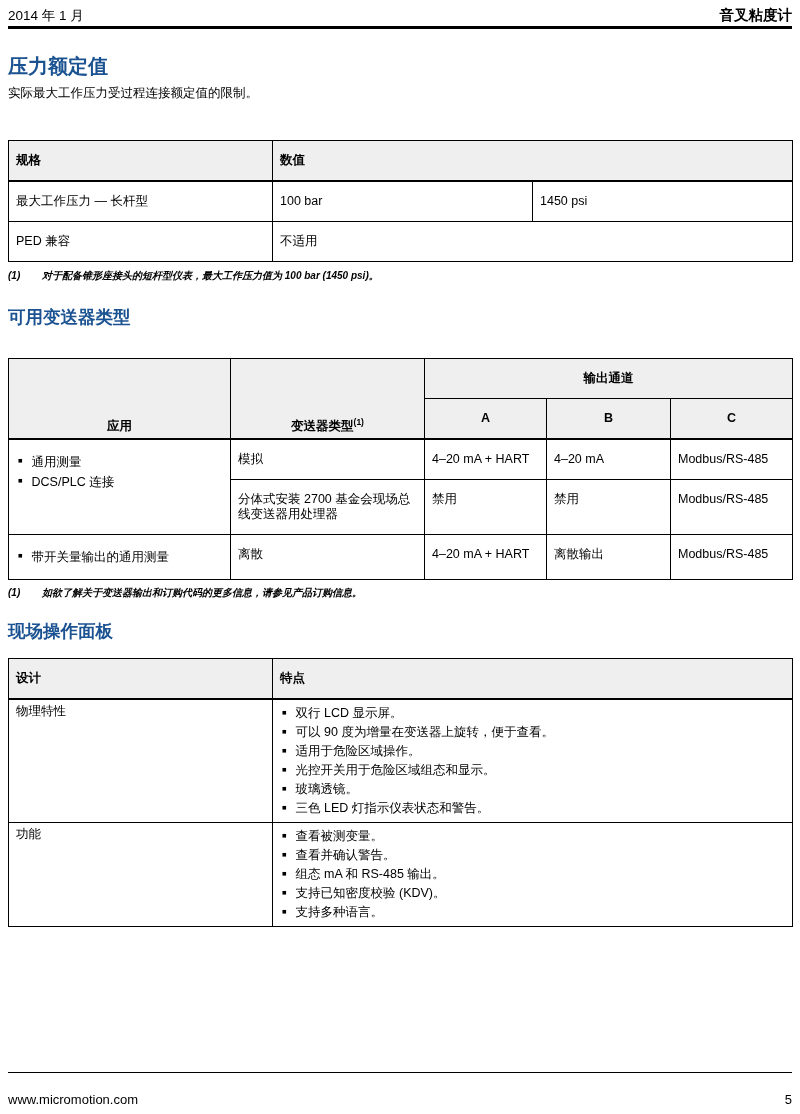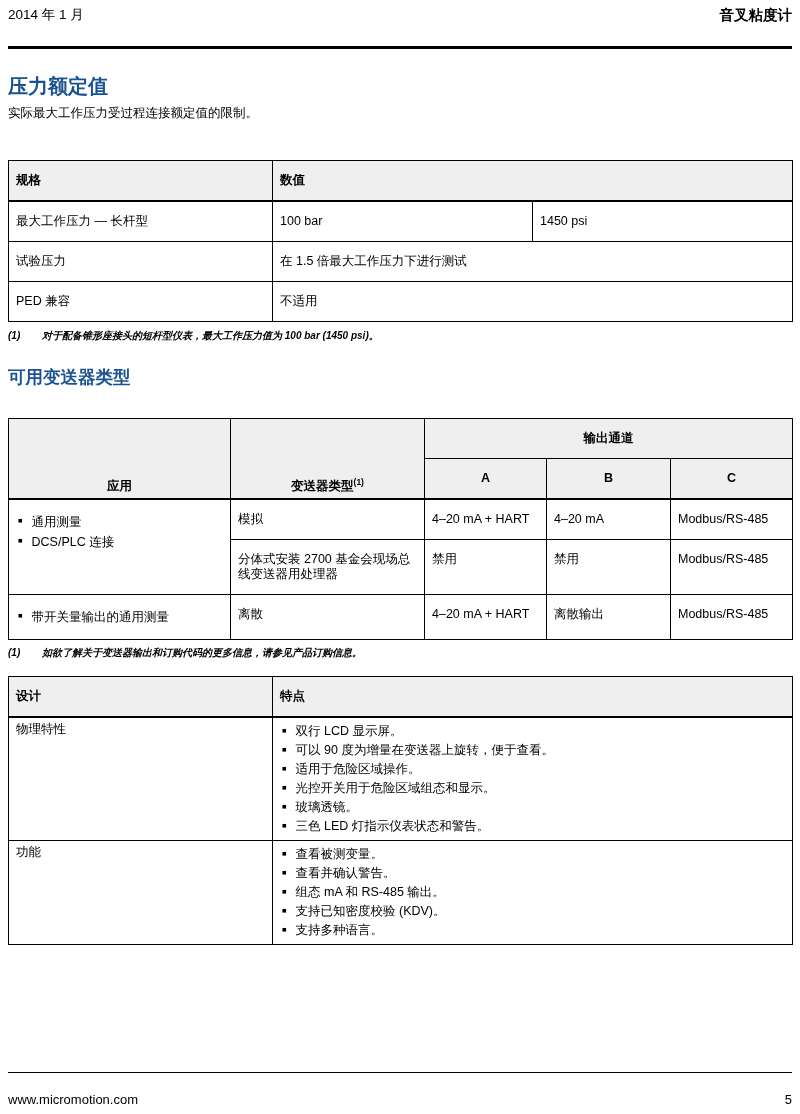--- a/index.html
+++ b/index.html
@@ -10,22 +10,22 @@
   html,body{margin:0;padding:0;}
   body{
     width:800px;height:1114px;position:relative;background:#fff;color:#000;
     font-family:"Liberation Sans","DejaVu Sans",sans-serif;
     -webkit-font-smoothing:antialiased;overflow:hidden;
   }
   .page{position:absolute;inset:0;padding:0 8px;box-sizing:border-box;}
 
   
   .doc-header{
-    display:flex;justify-content:space-between;align-items:flex-start;
-    padding-top:6px;padding-bottom:21px;border-bottom:3px solid var(--border);
+    display:flex;justify-content:space-between;align-items:center;
+    padding-top:6px;padding-bottom:1px;border-bottom:3px solid var(--border);
   }
   .doc-date{font-size:13.5px;}
   .doc-title{font-size:14.5px;font-weight:bold;}
 
   
   h1,h2,h3{color:var(--blue);margin:0;font-weight:bold;line-height:1.15;}
   h2.sec{font-size:20px;margin-top:26px;}
   h1.big{font-size:28px;margin-top:54px;letter-spacing:0.5px;}
   h3.sub{font-size:17.5px;margin-top:25px;}
   h3.sub2{font-size:17.5px;margin-top:22px;}
@@ -98,24 +98,20 @@
       </colgroup>
     <tbody>
         <tr class="hdr-last">
       <th>规格</th>
       <th colspan="2">数值</th>
     </tr>
     <tr class="r2">
       <td>最大工作压力 — 长杆型</td>
       <td>100 bar</td>
       <td>1450 psi</td>
-    </tr>
-    <tr class="r3">
-      <td>试验压力</td>
-      <td colspan="2">在 1.5 倍最大工作压力下进行测试</td>
     </tr>
     <tr class="r4">
       <td>PED 兼容</td>
       <td colspan="2">不适用</td>
     </tr>
   </tbody>
     </table>
 
   <div class="footnote">
     <span class="marker">(1)</span>
@@ -178,20 +174,21 @@
       <td>Modbus/RS-485</td>
     </tr>
   </tbody>
     </table>
 
   <div class="footnote" style="margin-top:7px;">
     <span class="marker">(1)</span>
     <span>如欲了解关于变送器输出和订购代码的更多信息，请参见产品订购信息。</span>
   </div>
 
+  <h3 class="sub2">现场操作面板</h3>
 
   <table class="spec" id="display-table">
     <colgroup>
         <col style="width:264px">
         <col style="width:520px">
       </colgroup>
     <tbody>
         <tr class="hdr-last">
       <th>设计</th>
       <th>特点</th>

